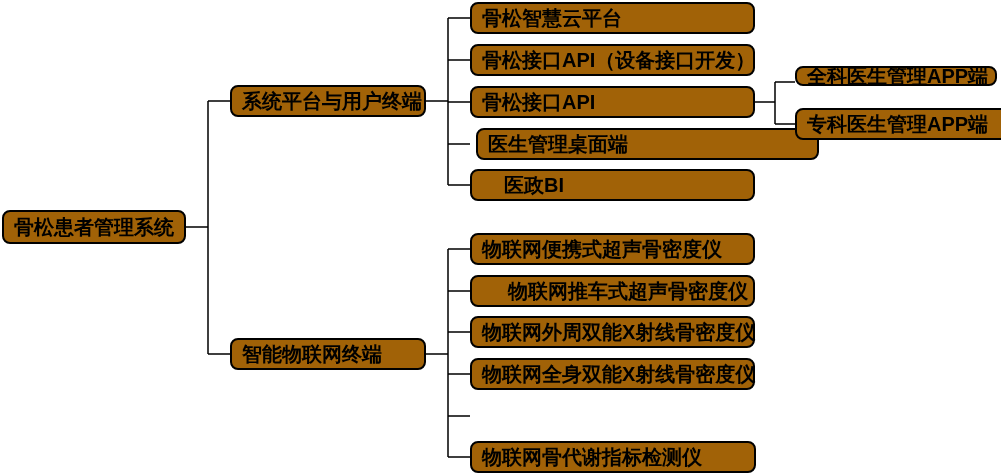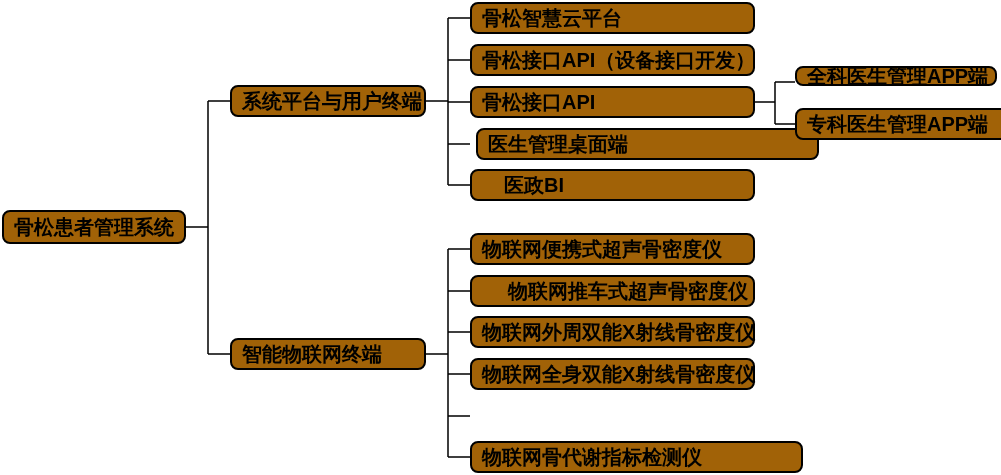--- a/index.html
+++ b/index.html
@@ -76,15 +76,15 @@
 
   <div class="node" style="left:470px;top:233px;width:285px;height:32px;">物联网便携式超声骨密度仪</div>
 
   <div class="node" style="left:470px;top:275px;width:285px;height:32px;padding-left:36px;">物联网推车式超声骨密度仪</div>
 
   <div class="node" style="left:470px;top:316px;width:285px;height:32px;">物联网外周双能X射线骨密度仪</div>
 
   <div class="node" style="left:470px;top:358px;width:285px;height:32px;">物联网全身双能X射线骨密度仪</div>
 
 
-  <div class="node" style="left:470px;top:441px;width:333px;height:32px;">物联网骨代谢指标检测仪</div>
+  <div class="node" style="left:470px;top:441px;width:286px;height:32px;">物联网骨代谢指标检测仪</div>
 
 </div>
 
 </body></html>

